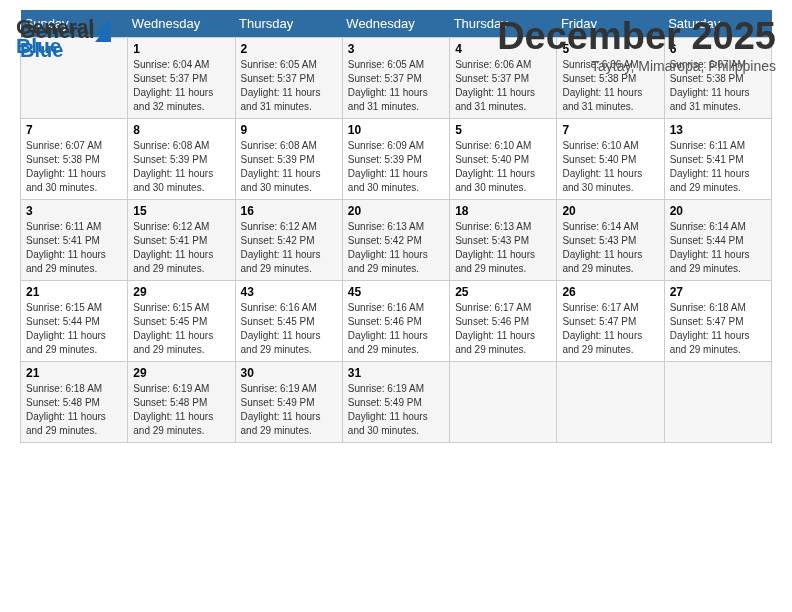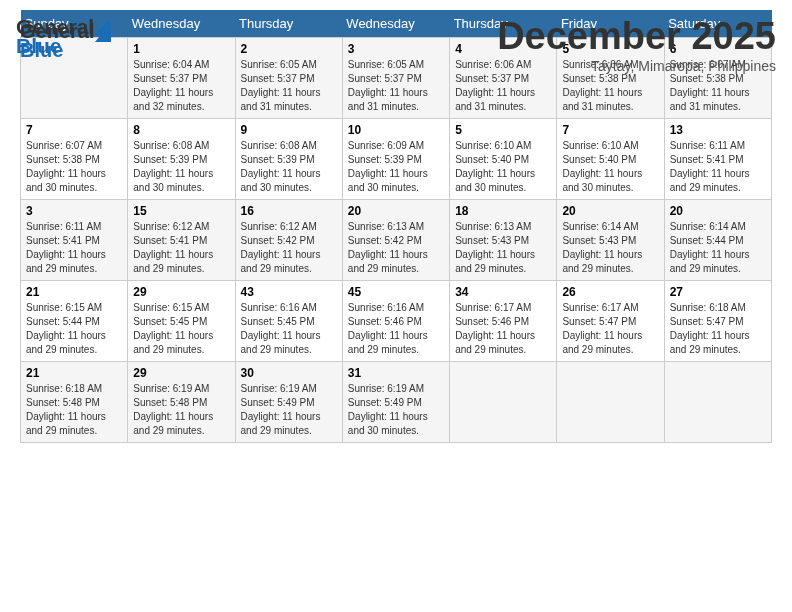--- a/index.html
+++ b/index.html
@@ -173,21 +173,21 @@
         </td>
         <td>
           <span class="day-number">43</span>
           <div class="day-info">Sunrise: 6:16 AM<br>Sunset: 5:45 PM<br>Daylight: 11 hours<br>and 29 minutes.</div>
         </td>
         <td>
           <span class="day-number">45</span>
           <div class="day-info">Sunrise: 6:16 AM<br>Sunset: 5:46 PM<br>Daylight: 11 hours<br>and 29 minutes.</div>
         </td>
         <td>
-          <span class="day-number">34</span>
+          <span class="day-number">25</span>
           <div class="day-info">Sunrise: 6:17 AM<br>Sunset: 5:46 PM<br>Daylight: 11 hours<br>and 29 minutes.</div>
         </td>
         <td>
           <span class="day-number">26</span>
           <div class="day-info">Sunrise: 6:17 AM<br>Sunset: 5:47 PM<br>Daylight: 11 hours<br>and 29 minutes.</div>
         </td>
         <td>
           <span class="day-number">27</span>
           <div class="day-info">Sunrise: 6:18 AM<br>Sunset: 5:47 PM<br>Daylight: 11 hours<br>and 29 minutes.</div>
         </td>

